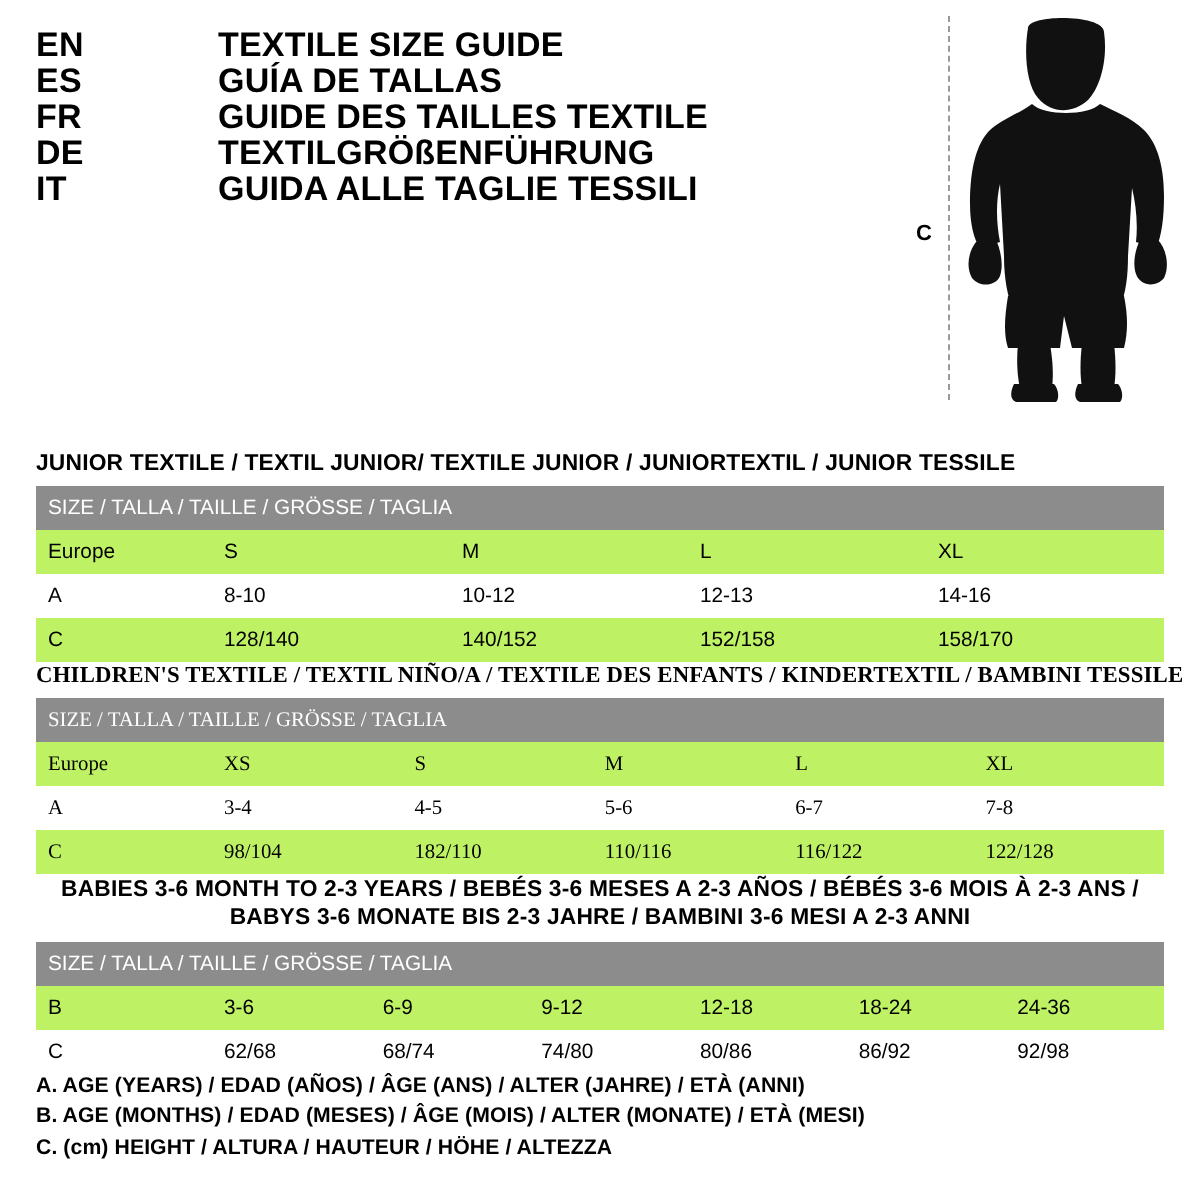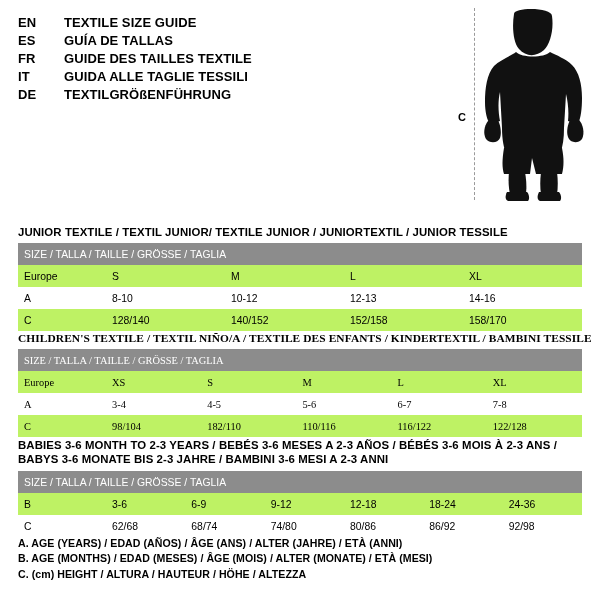--- a/index.html
+++ b/index.html
@@ -26,24 +26,25 @@
   
   .lang-block {
     position: absolute;
     top: 14px;
     left: 18px;
     width: 420px;
   }
   .lang-row {
     display: flex;
     align-items: baseline;
-    font-size: 13px;
+    font-size: 17px;
     line-height: 18px;
     font-weight: bold;
     letter-spacing: 0.1px;
+    gap: 45px;
   }
   .lang-code {
     width: 46px;
     flex: 0 0 46px;
     font-weight: bold;
   }
   .lang-title {
     font-weight: bold;
   }
 
@@ -89,20 +90,21 @@
     font-size: 11.4px;
     font-weight: bold;
     letter-spacing: 0.1px;
     margin-bottom: 5px;
     white-space: nowrap;
     margin-top: 14px;
   }
   .sec-title.two-line {
     white-space: normal;
     line-height: 14px;
+    text-align: center;
   }
 
   table.size {
     border-collapse: collapse;
     width: 100%;
     table-layout: fixed;
     font-size: 10.4px;
   }
   table.size td {
     padding: 3px 0 3px 6px;
@@ -151,26 +153,26 @@
     </div>
     <div class="lang-row">
       <span class="lang-code">ES</span>
       <span class="lang-title">GUÍA DE TALLAS</span>
     </div>
     <div class="lang-row">
       <span class="lang-code">FR</span>
       <span class="lang-title">GUIDE DES TAILLES TEXTILE</span>
     </div>
     <div class="lang-row">
+      <span class="lang-code">DE</span>
+      <span class="lang-title">TEXTILGRÖßENFÜHRUNG</span>
+    </div>
+    <div class="lang-row">
       <span class="lang-code">IT</span>
       <span class="lang-title">GUIDA ALLE TAGLIE TESSILI</span>
-    </div>
-    <div class="lang-row">
-      <span class="lang-code">DE</span>
-      <span class="lang-title">TEXTILGRÖßENFÜHRUNG</span>
     </div>
   </div>
 
   <div class="figure-area">
     <div class="dashline"></div>
     <div class="c-label">C</div>
     <div class="silhouette">
       <svg width="110" height="195" viewBox="0 0 110 195" xmlns="http://www.w3.org/2000/svg">
         <g fill="#111111">
 

